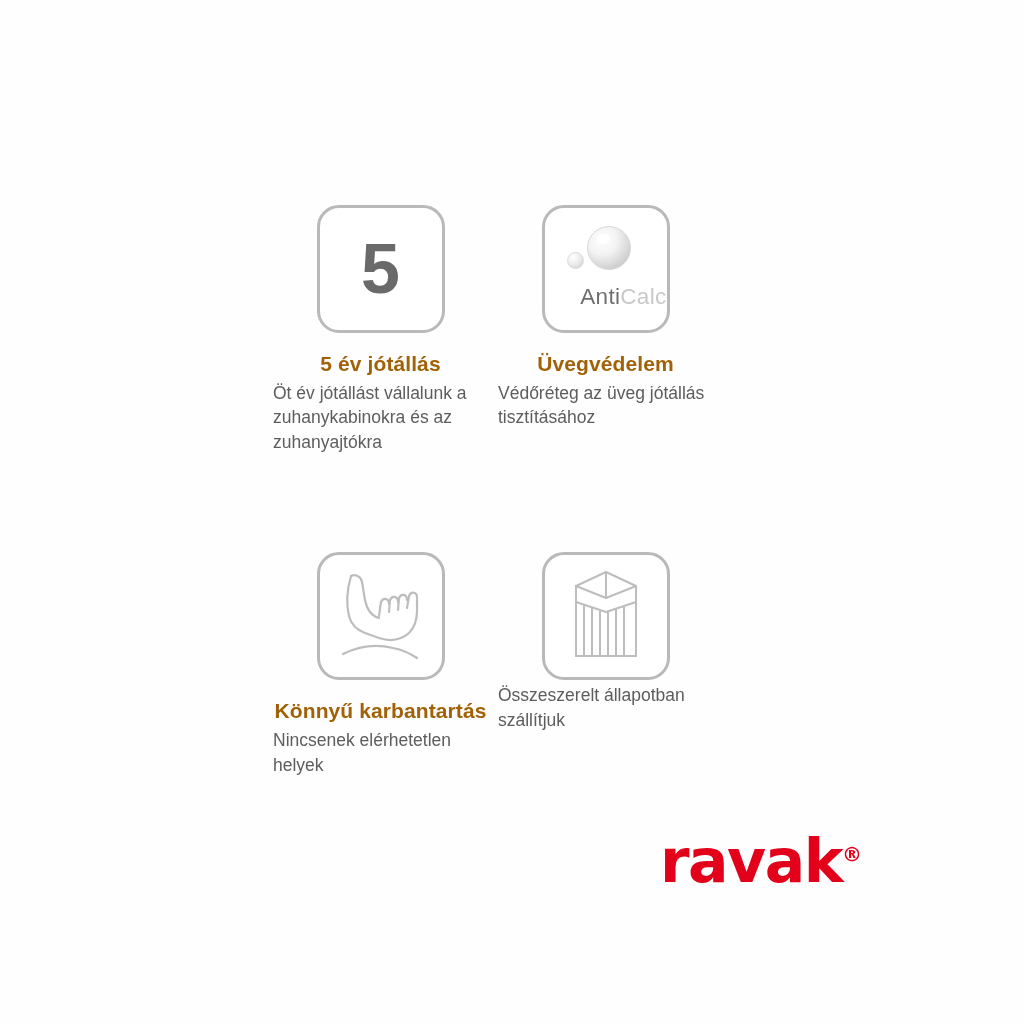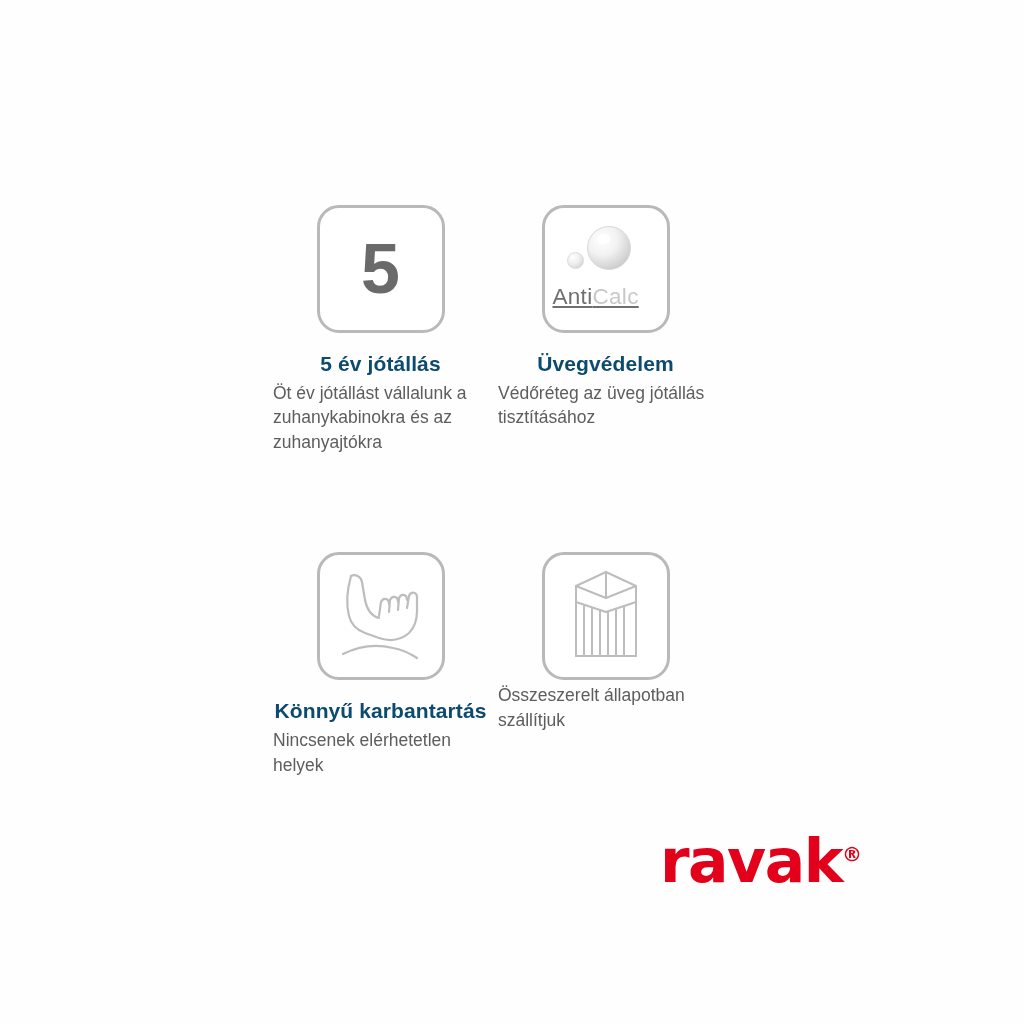--- a/index.html
+++ b/index.html
@@ -56,21 +56,21 @@
     display: flex;
     align-items: center;
     justify-content: center;
     background: #ffffff;
   }
 
   .feature-title {
     margin-top: 18px;
     font-size: 21px;
     font-weight: bold;
-    color: #0c4a6e;
+    color: #a16207;
     text-align: center;
     line-height: 1.28;
     letter-spacing: 0.1px;
   }
 
   .feature-desc {
     margin-top: 3px;
     font-size: 17.5px;
     color: #5d5d5d;
     text-align: left;
@@ -121,28 +121,27 @@
     top: 44px;
     width: 17px;
     height: 17px;
     border-radius: 50%;
     background: radial-gradient(circle at 34% 30%, #ffffff 0%, #eeeeee 45%, #c9c9c9 100%);
     border: 1px solid #dcdcdc;
     box-sizing: border-box;
   }
   .anticalc-text {
     position: absolute;
-    left: 8px;
+    left: 16px;
     right: 0;
     top: 76px;
-    text-align: left;
+    text-align: right;
     font-size: 22.5px;
     letter-spacing: 0.3px;
     color: #6f6f6f;
-    text-decoration: underline;
   }
   .anticalc-text .calc { color: #c8c8c8; }
 
   
   .hand-wrap { width: 120px; height: 120px; }
 
   
   .cabin-wrap { width: 120px; height: 120px; }
 
   

